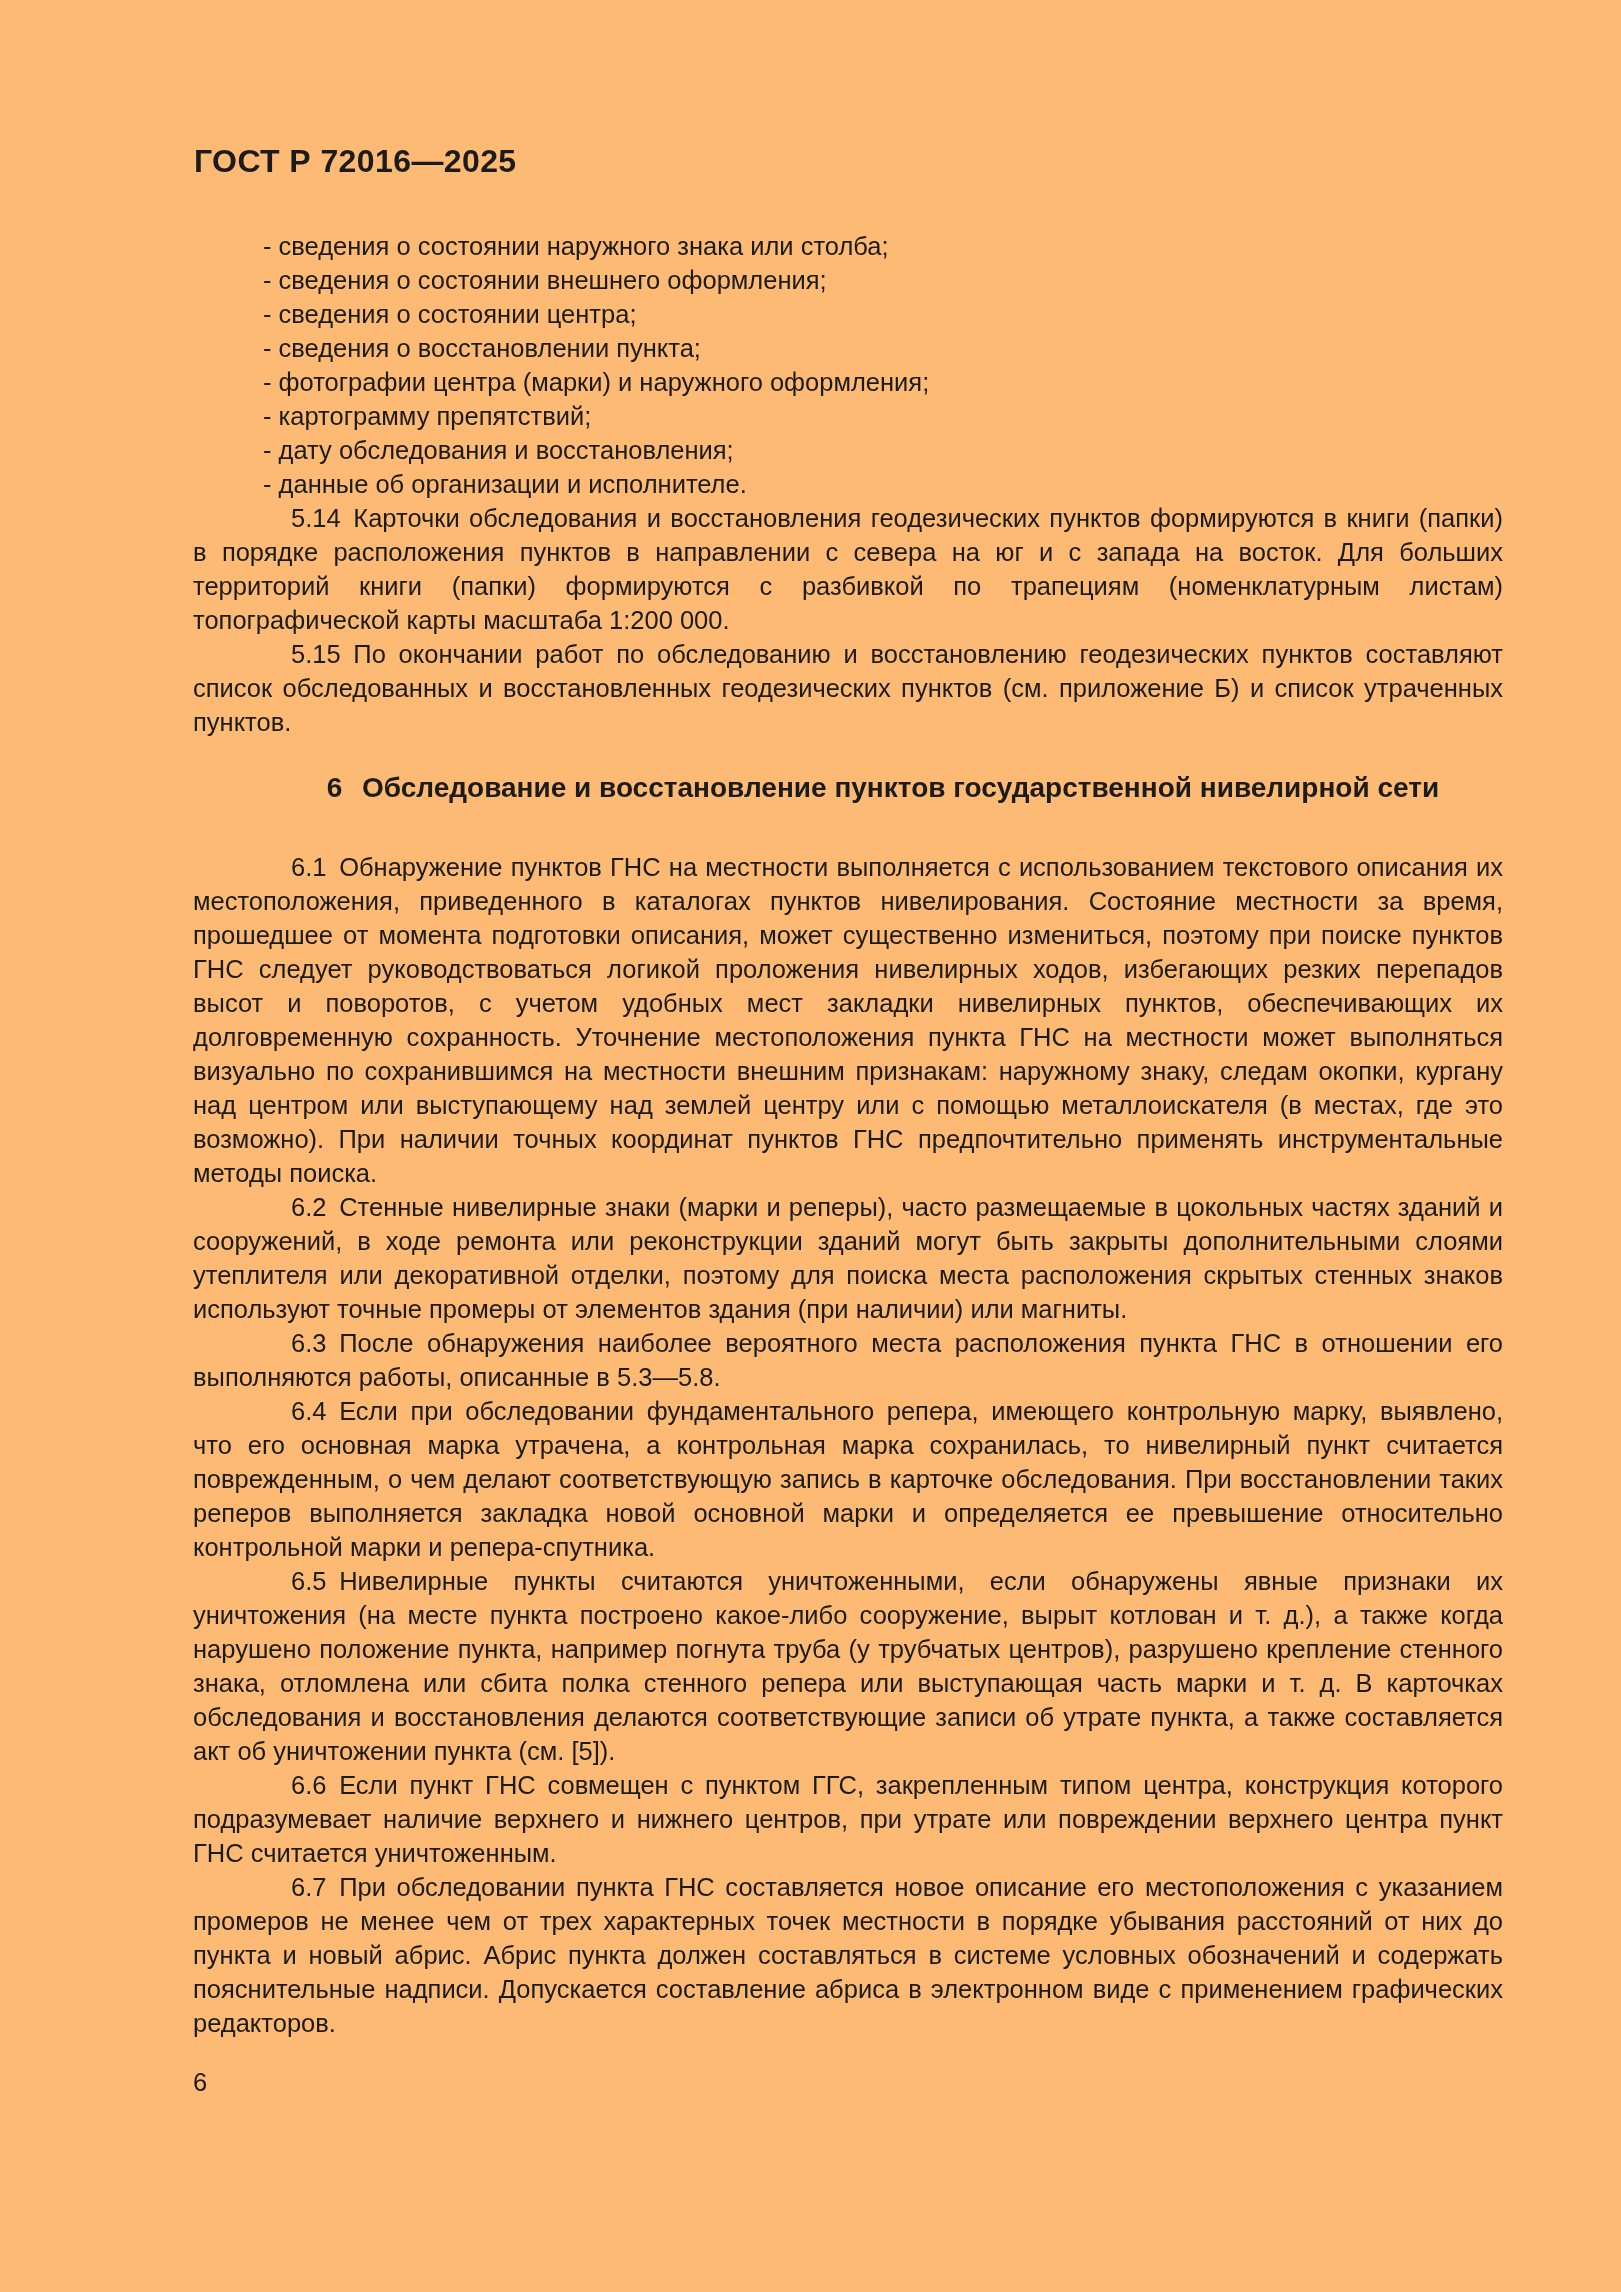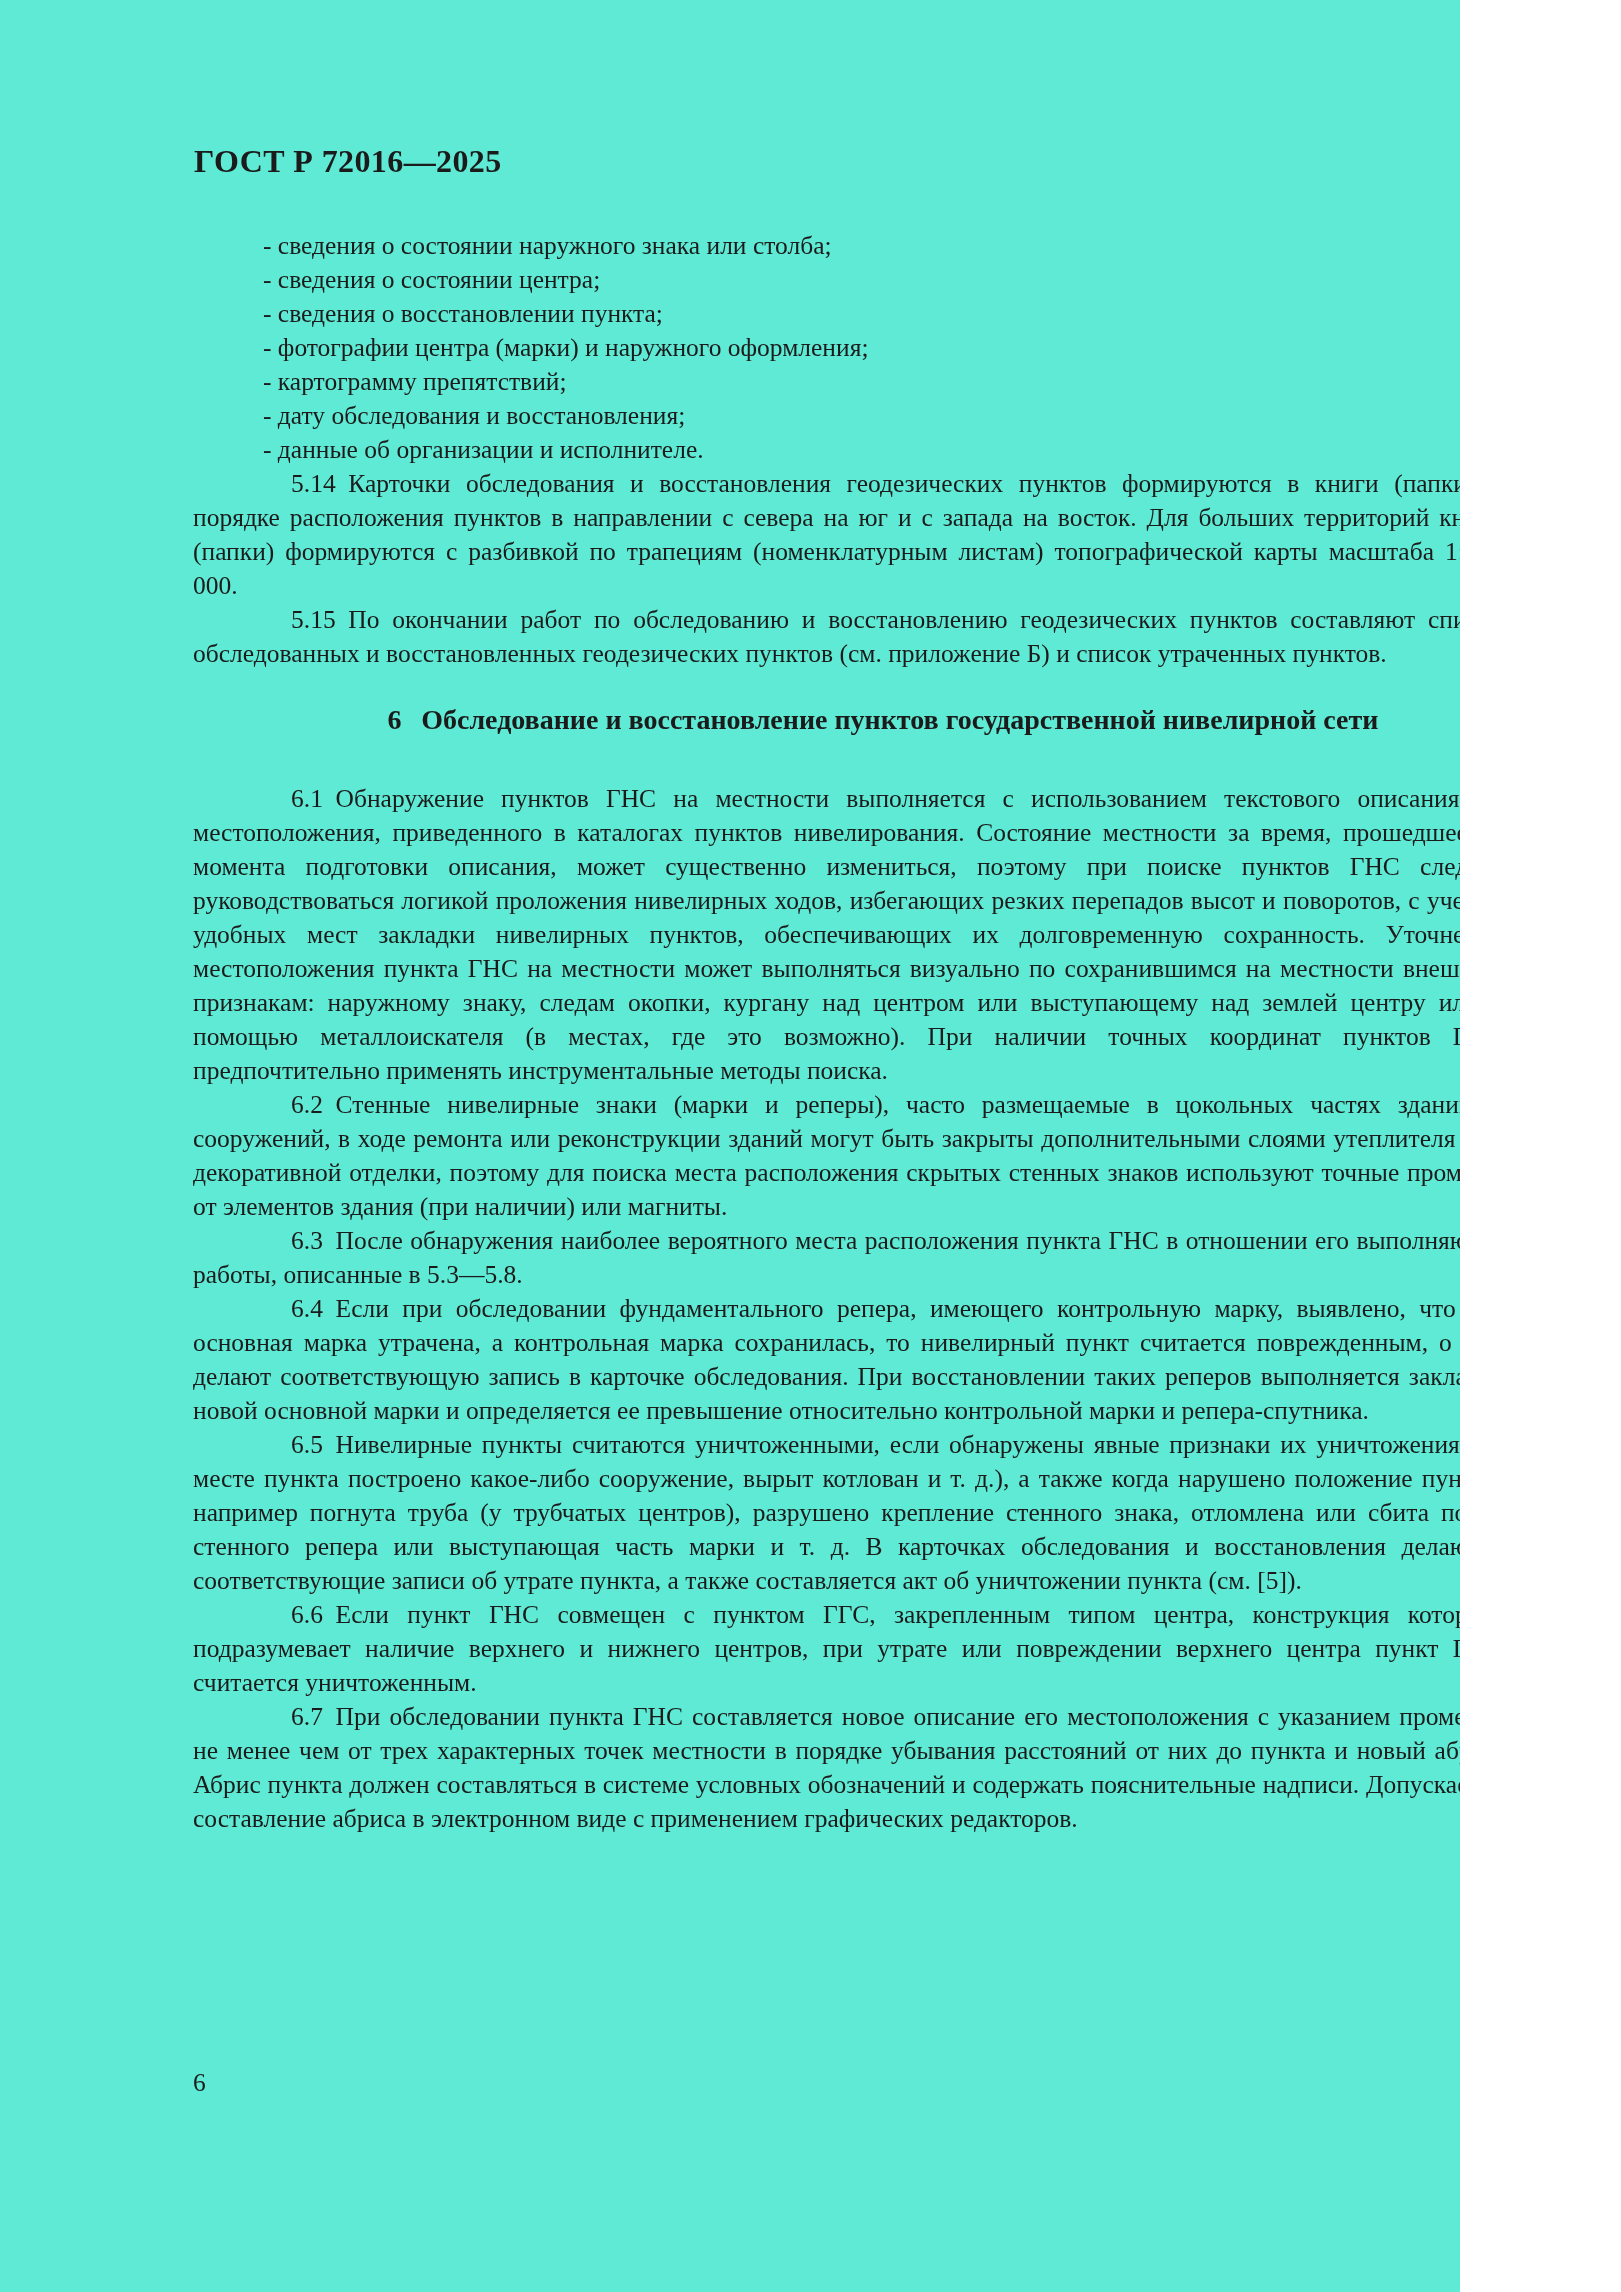--- a/index.html
+++ b/index.html
@@ -2,24 +2,24 @@
 <html lang="ru"><head>
 <meta charset="utf-8">
 <style>
   html, body {
     margin: 0;
     padding: 0;
     background: #ffffff;
   }
   .page {
     position: relative;
-    width: 1460px;
+    width: 1621px;
     height: 2293px;
-    background: #5eead4;
-    font-family: Liberation Serif, serif;
+    background: #fdba74;
+    font-family: Liberation Sans, sans-serif;
     color: #1b1b1b;
     overflow: hidden;
   }
   .doc-header {
     position: absolute;
     left: 194px;
     top: 143px;
     font-size: 32px;
     font-weight: 700;
     letter-spacing: 0.4px;
@@ -76,20 +76,21 @@
 <body>
 
 <div class="page">
 
   <div class="doc-header">ГОСТ Р 72016—2025</div>
 
   <div class="content">
 
     <ul class="dash-list">
       <li>- сведения о состоянии наружного знака или столба;</li>
+      <li>- сведения о состоянии внешнего оформления;</li>
       <li>- сведения о состоянии центра;</li>
       <li>- сведения о восстановлении пункта;</li>
       <li>- фотографии центра (марки) и наружного оформления;</li>
       <li>- картограмму препятствий;</li>
       <li>- дату обследования и восстановления;</li>
       <li>- данные об организации и исполнителе.</li>
     </ul>
 
     <p class="clause"><span class="clause-num">5.14</span><span>Карточки обследования и восстановления геодезических пунктов формируются в книги (папки) в порядке расположения пунктов в направлении с севера на юг и с запада на восток. Для больших территорий книги (папки) формируются с разбивкой по трапециям (номенклатурным листам) топографической карты масштаба 1:200 000.</span></p>
 

